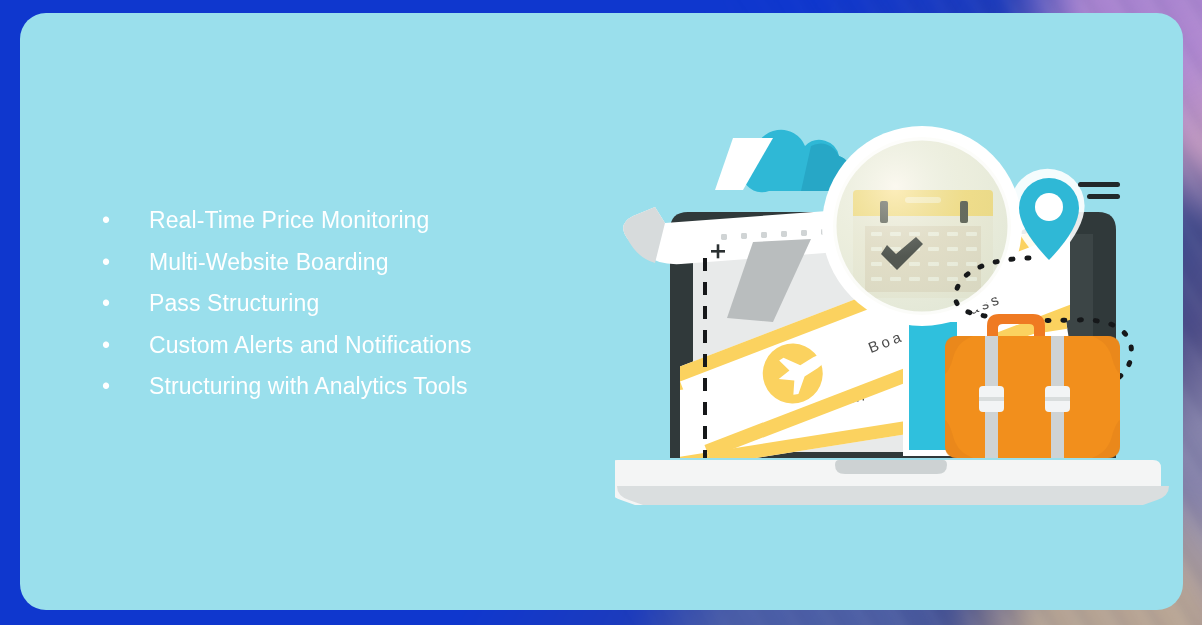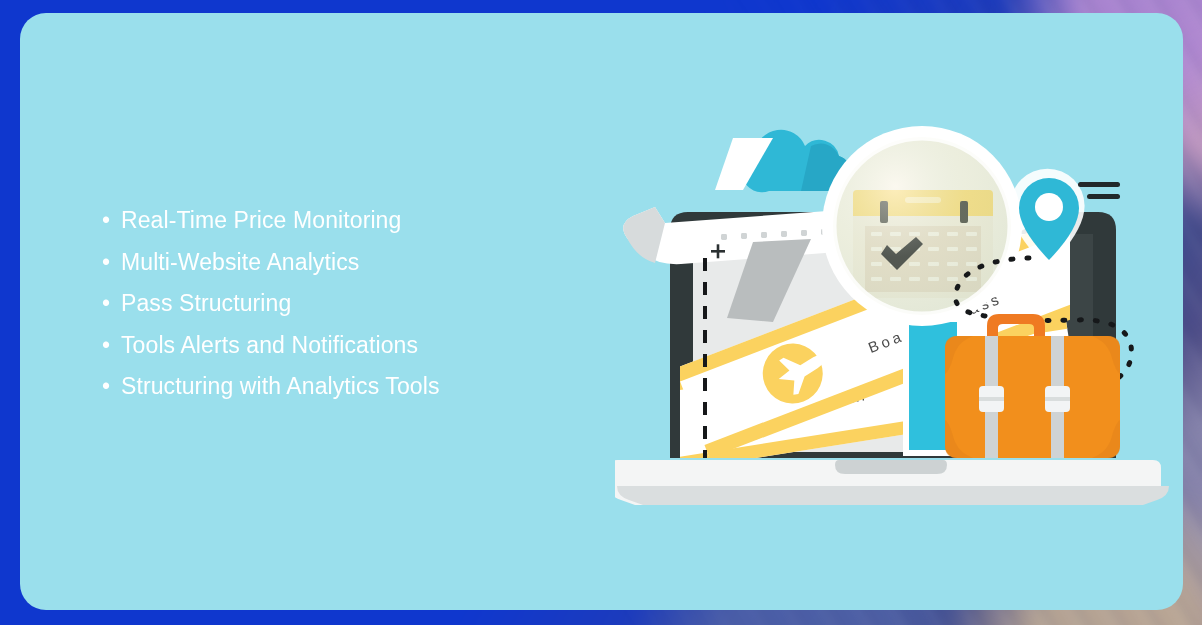--- a/index.html
+++ b/index.html
@@ -92,20 +92,21 @@
   }
   .feature-bullet {
     width: 19px;
     flex: 0 0 19px;
     font-size: 23px;
     color: #ffffff;
     line-height: 1;
   }
   .feature-label {
     white-space: nowrap;
+    margin-left: 28px;
   }
 
   
   .illustration {
     position: absolute;
     left: 595px;
     top: 95px;
     width: 560px;
     height: 400px;
   }
@@ -122,29 +123,29 @@
 
   <div class="card">
 
     <ul class="feature-list">
       <li class="feature-item">
         <span class="feature-bullet">•</span>
         <span class="feature-label">Real-Time Price Monitoring</span>
       </li>
       <li class="feature-item">
         <span class="feature-bullet">•</span>
-        <span class="feature-label">Multi-Website Analytics</span>
+        <span class="feature-label">Multi-Website Boarding</span>
       </li>
       <li class="feature-item">
         <span class="feature-bullet">•</span>
         <span class="feature-label">Pass Structuring</span>
       </li>
       <li class="feature-item">
         <span class="feature-bullet">•</span>
-        <span class="feature-label">Tools Alerts and Notifications</span>
+        <span class="feature-label">Custom Alerts and Notifications</span>
       </li>
       <li class="feature-item">
         <span class="feature-bullet">•</span>
         <span class="feature-label">Structuring with Analytics Tools</span>
       </li>
     </ul>
 
     <div class="illustration">
       <svg width="560" height="400" viewBox="0 0 560 400" xmlns="http://www.w3.org/2000/svg">
 

